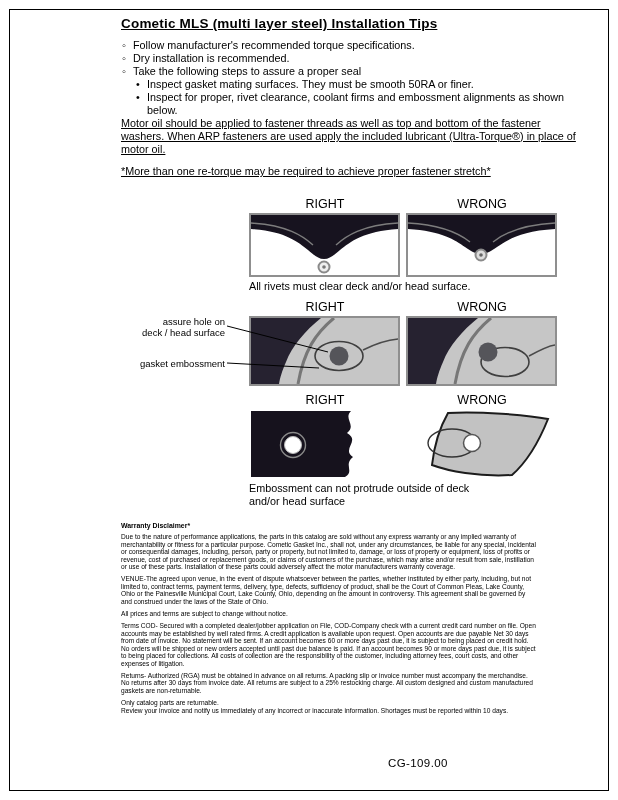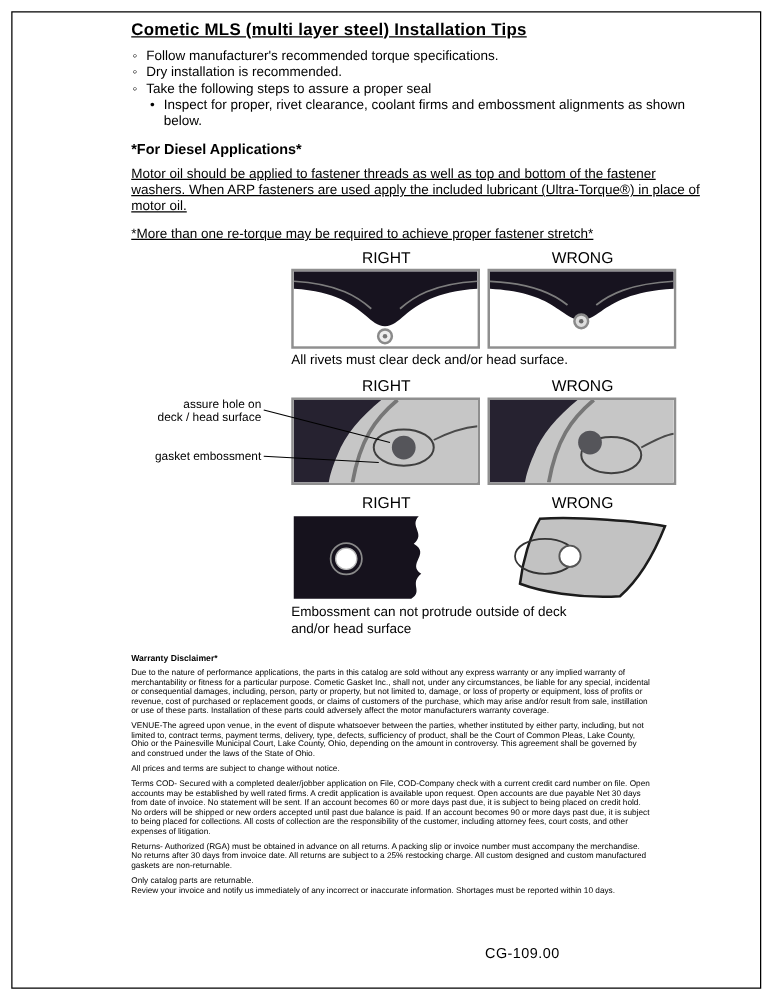--- a/index.html
+++ b/index.html
@@ -4,33 +4,33 @@
 <style>
   html,body { margin:0; padding:0; background:#fff; }
   .page {
     position:relative; width:618px; height:800px; background:#ffffff;
     font-family:"Liberation Sans", sans-serif; color:#000; overflow:hidden;
   }
   .frame {
     position:absolute; left:9px; top:9px; right:9px; bottom:9px;
     border:1.5px solid #000; pointer-events:none;
   }
-  .content { position:absolute; left:105px; top:16px; width:465px; }
+  .content { position:absolute; left:121px; top:16px; width:465px; }
   .title {
     font-size:13.5px; font-weight:bold; text-decoration:underline;
     margin:0 0 8px 0; letter-spacing:0.2px;
   }
   .bullets { font-size:10.8px; line-height:13px; }
   .bullet { position:relative; padding-left:12px; }
   .bullet::before { content:"◦"; position:absolute; left:1px; top:0; }
   .sub-bullet { position:relative; padding-left:26px; }
   .sub-bullet::before { content:"•"; position:absolute; left:15px; top:0; }
   .diesel-heading { font-size:11.5px; font-weight:bold; margin:10px 0 7px 0; }
   .para { font-size:10.8px; line-height:13px; margin:0 0 9px 0; width:462px;text-decoration:underline; }
-  .note { margin-bottom:5px; }
+  .note { margin-bottom:19px; }
 
   .diagrams { margin-top:4px; }
   .diag-row { position:relative; padding-left:128px; margin-bottom:7px; }
   .diag-pair { display:flex; gap:5px; }
   .diag-col { width:152px; }
   .diag-header { text-align:center; font-size:12.5px; line-height:15px; margin-bottom:1px; }
   .diag-img { display:block; border:2.5px solid #8f8f8f; background:#fff; }
   .diag-img.no-frame { border:none; }
   .diag-caption { font-size:10.8px; line-height:13px; margin-top:3px; white-space:pre-line; }
   .ann {
@@ -53,24 +53,24 @@
 <div class="page">
   <div class="frame"></div>
 
   <div class="content">
     <div class="title">Cometic MLS (multi layer steel) Installation Tips</div>
 
     <div class="bullets">
       <div class="bullet">Follow manufacturer's recommended torque specifications.</div>
       <div class="bullet">Dry installation is recommended.</div>
       <div class="bullet">Take the following steps to assure a proper seal</div>
+      <div class="sub-bullet">Inspect gasket mating surfaces.  They must be smooth 50RA or finer.</div>
       <div class="sub-bullet">Inspect for proper, rivet clearance, coolant firms and embossment alignments as shown below.</div>
     </div>
 
-    <div class="diesel-heading">*For Diesel Applications*</div>
     <p class="para">Motor oil should be applied to fastener threads as well as top and bottom of the fastener washers. When ARP fasteners are used apply the included lubricant (Ultra-Torque®) in place of motor oil.</p>
     <p class="para note">*More than one re-torque may be required to achieve proper fastener stretch*</p>
 
     <div class="diagrams">
 
       <div class="diag-row">
         <div class="diag-pair">
           <div class="diag-col">
             <div class="diag-header">RIGHT</div>
             <svg class="diag-img" width="147" height="60" viewBox="0 0 147 60">

